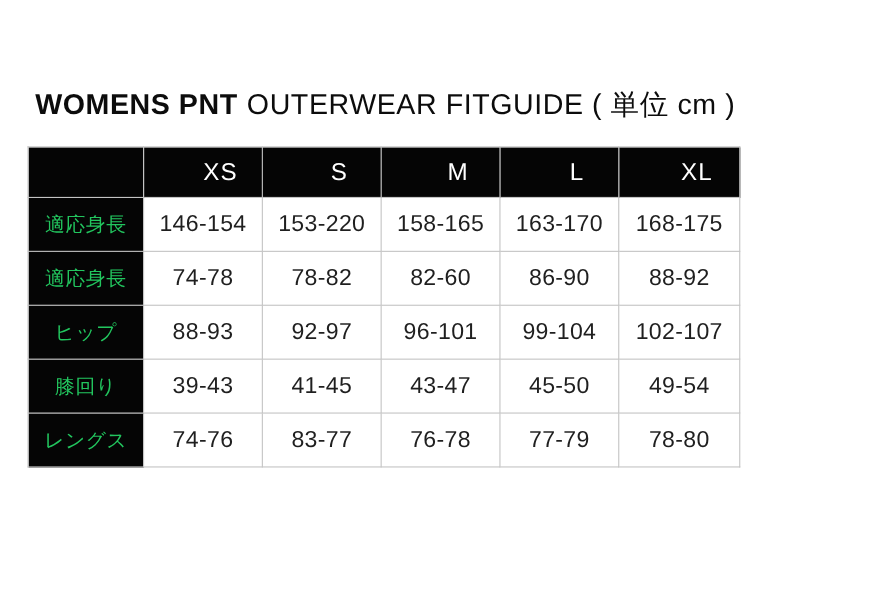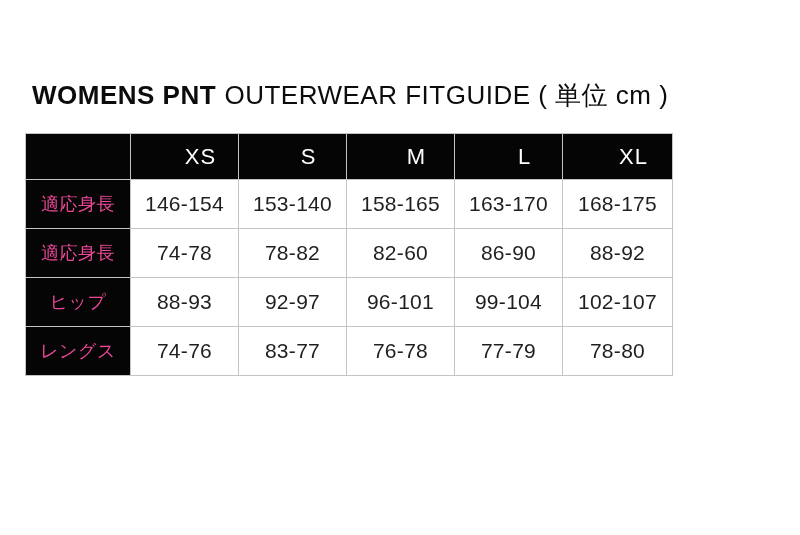--- a/index.html
+++ b/index.html
@@ -52,21 +52,21 @@
     background: #050505;
     color: #ffffff;
     height: 45px;
     font-size: 22px;
     font-weight: 400;
     letter-spacing: 1px;
     padding-left: 32px;
   }
   .fit-table tbody th {
     background: #050505;
-    color: #ec4899;
+    color: #22c55e;
     height: 48px;
     font-size: 18px;
     font-weight: 400;
     letter-spacing: 0.5px;
   }
   .fit-table tbody td {
     background: #ffffff;
     color: #1f1f1f;
     height: 48px;
     font-size: 21px;
@@ -100,21 +100,21 @@
         <th>S</th>
         <th>M</th>
         <th>L</th>
         <th>XL</th>
       </tr>
     </thead>
     <tbody>
       <tr>
         <th>適応身長</th>
         <td>146-154</td>
-        <td>153-140</td>
+        <td>153-220</td>
         <td>158-165</td>
         <td>163-170</td>
         <td>168-175</td>
       </tr>
       <tr>
         <th>適応身長</th>
         <td>74-78</td>
         <td>78-82</td>
         <td>82-60</td>
         <td>86-90</td>
@@ -122,20 +122,28 @@
       </tr>
       <tr>
         <th>ヒップ</th>
         <td>88-93</td>
         <td>92-97</td>
         <td>96-101</td>
         <td>99-104</td>
         <td>102-107</td>
       </tr>
       <tr>
+        <th>膝回り</th>
+        <td>39-43</td>
+        <td>41-45</td>
+        <td>43-47</td>
+        <td>45-50</td>
+        <td>49-54</td>
+      </tr>
+      <tr>
         <th>レングス</th>
         <td>74-76</td>
         <td>83-77</td>
         <td>76-78</td>
         <td>77-79</td>
         <td>78-80</td>
       </tr>
     </tbody>
   </table>
 

